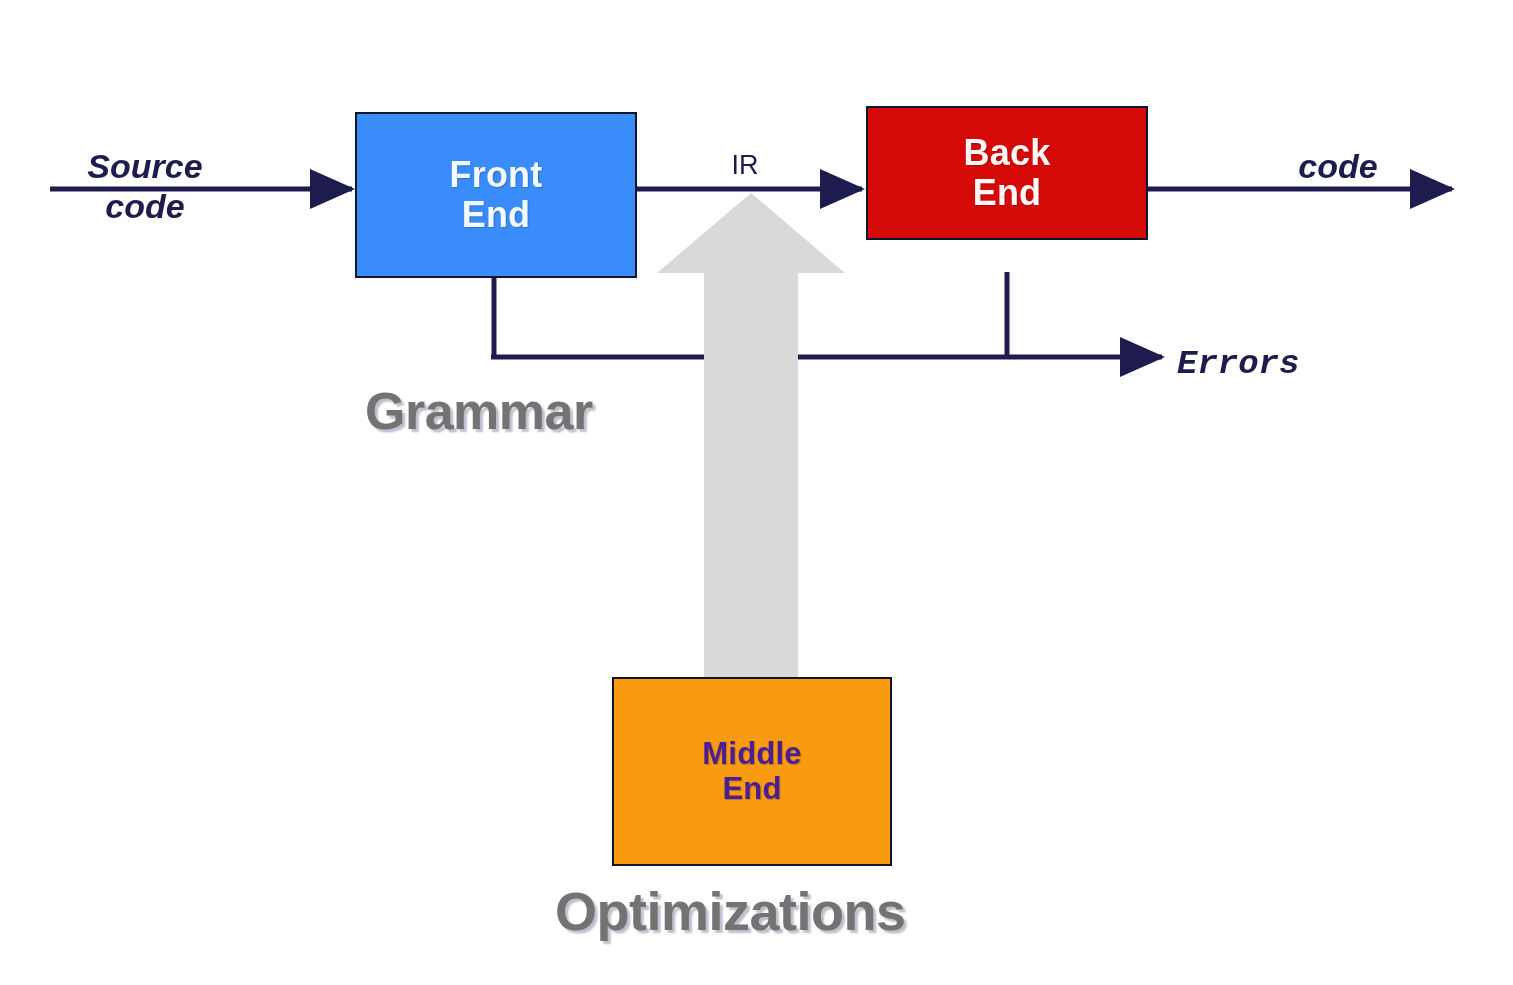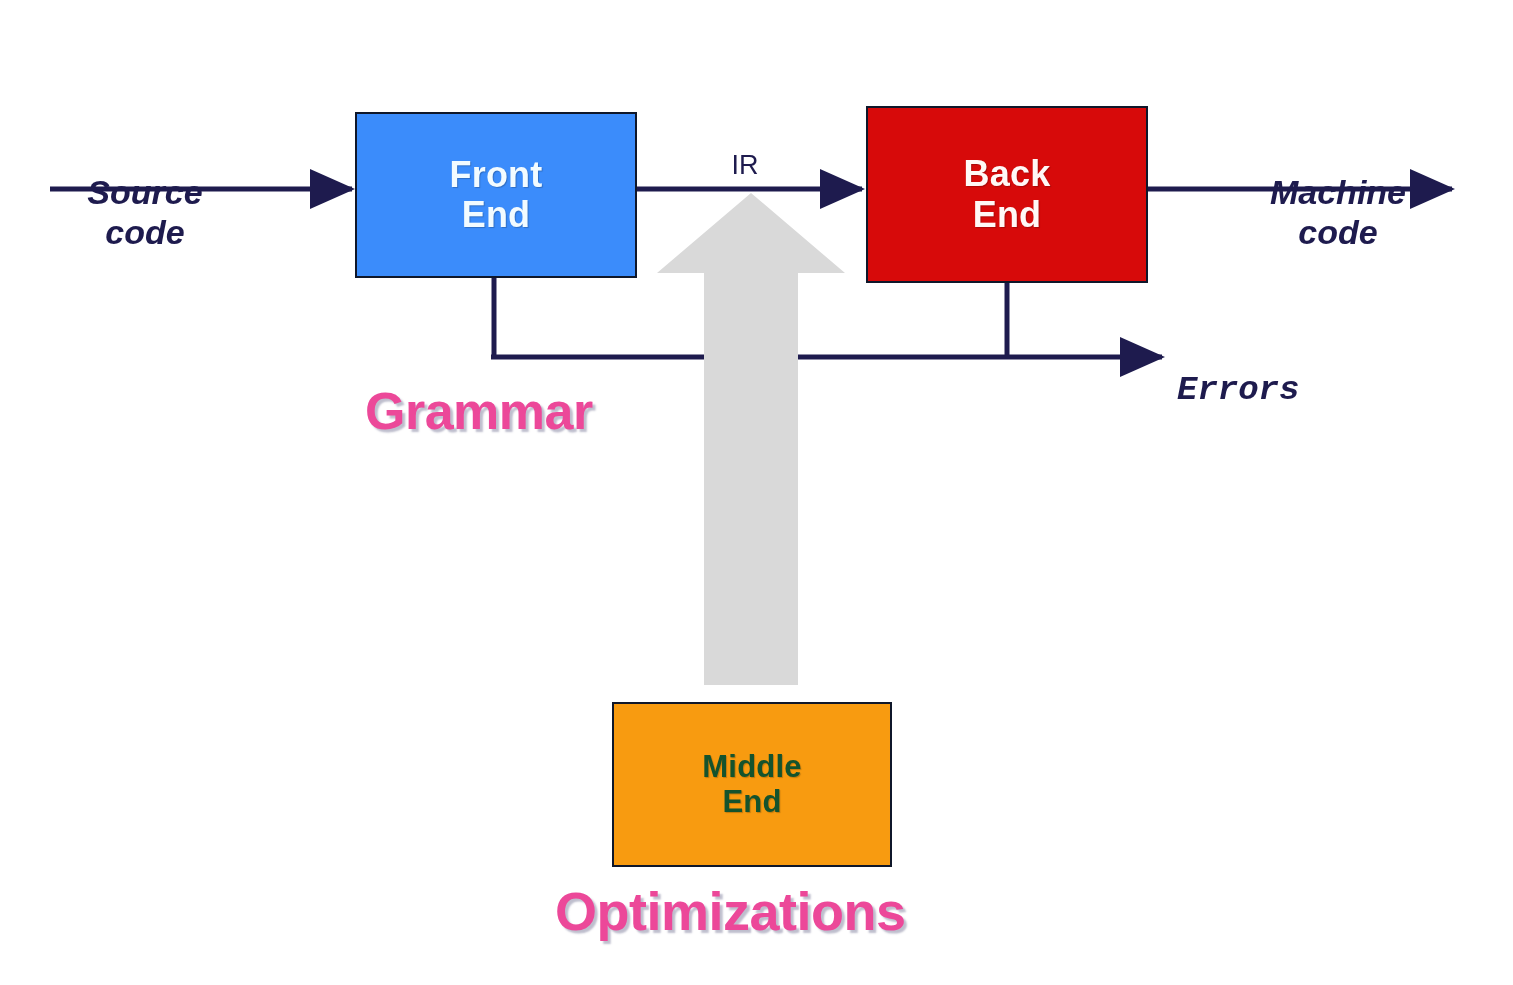--- a/index.html
+++ b/index.html
@@ -45,45 +45,44 @@
 
   #box-front-end {
     left: 355px; top: 112px;
     width: 282px; height: 166px;
     background: #3b8cfb;
     color: #f2fbff;
     font-size: 36px;
   }
   #box-back-end {
     left: 866px; top: 106px;
-    width: 282px; height: 177px;
+    width: 282px; height: 134px;
     background: #d70a0a;
     color: #fff8f6;
     font-size: 36px;
   }
   #box-middle-end {
-    left: 612px; top: 702px;
-    width: 280px; height: 165px;
+    left: 612px; top: 677px;
+    width: 280px; height: 189px;
     background: #f89b10;
-    color: #14532d;
+    color: #4c1d95;
     font-size: 31px;
   }
 
   
   .ilabel {
     position: absolute;
     color: #1e1b4e;
     font-weight: bold;
     font-style: italic;
     font-size: 34px;
     line-height: 1.18;
     text-align: center;
     white-space: nowrap;
     z-index: 6;
-    margin-top: 26px;
   }
   .ilabel .ln { display: block; }
 
   #label-source-code { left: 50px;  top: 146px; width: 190px; }
   #label-machine-code{ left: 1238px; top: 146px; width: 200px; }
   #label-errors      { left: 1177px; top: 344px; font-family: Liberation Mono, monospace; }
 
   #label-ir {
     position: absolute;
     left: 690px; top: 150px;
@@ -92,21 +91,21 @@
     color: #1e1b4e;
     font-weight: normal;
     font-style: normal;
     font-size: 27px;
     z-index: 6;
   }
 
   
   .caption {
     position: absolute;
-    color: #ec4899;
+    color: #737373;
     font-weight: bold;
     font-size: 52px;
     letter-spacing: -0.5px;
     white-space: nowrap;
     text-shadow: 3px 3px 2px rgba(120,120,150,0.48);
     z-index: 7;
   }
   #caption-grammar     { left: 365px;  top: 381px; }
   #caption-binary-code { left: 869px;  top: 381px; }
   #caption-optimizations { left: 555px; top: 880px; font-size: 54px; text-align: right; }
@@ -162,21 +161,20 @@
     <span class="ln">Middle</span>
     <span class="ln">End</span>
   </div>
 
   <div class="ilabel" id="label-source-code">
     <span class="ln">Source</span>
     <span class="ln">code</span>
   </div>
 
   <div class="ilabel" id="label-machine-code">
-    <span class="ln">Machine</span>
     <span class="ln">code</span>
   </div>
 
   <div id="label-ir">IR</div>
 
   <div class="ilabel" id="label-errors">Errors</div>
 
   <div class="caption" id="caption-grammar">Grammar</div>
   <div class="caption" id="caption-optimizations">Optimizations</div>
 

